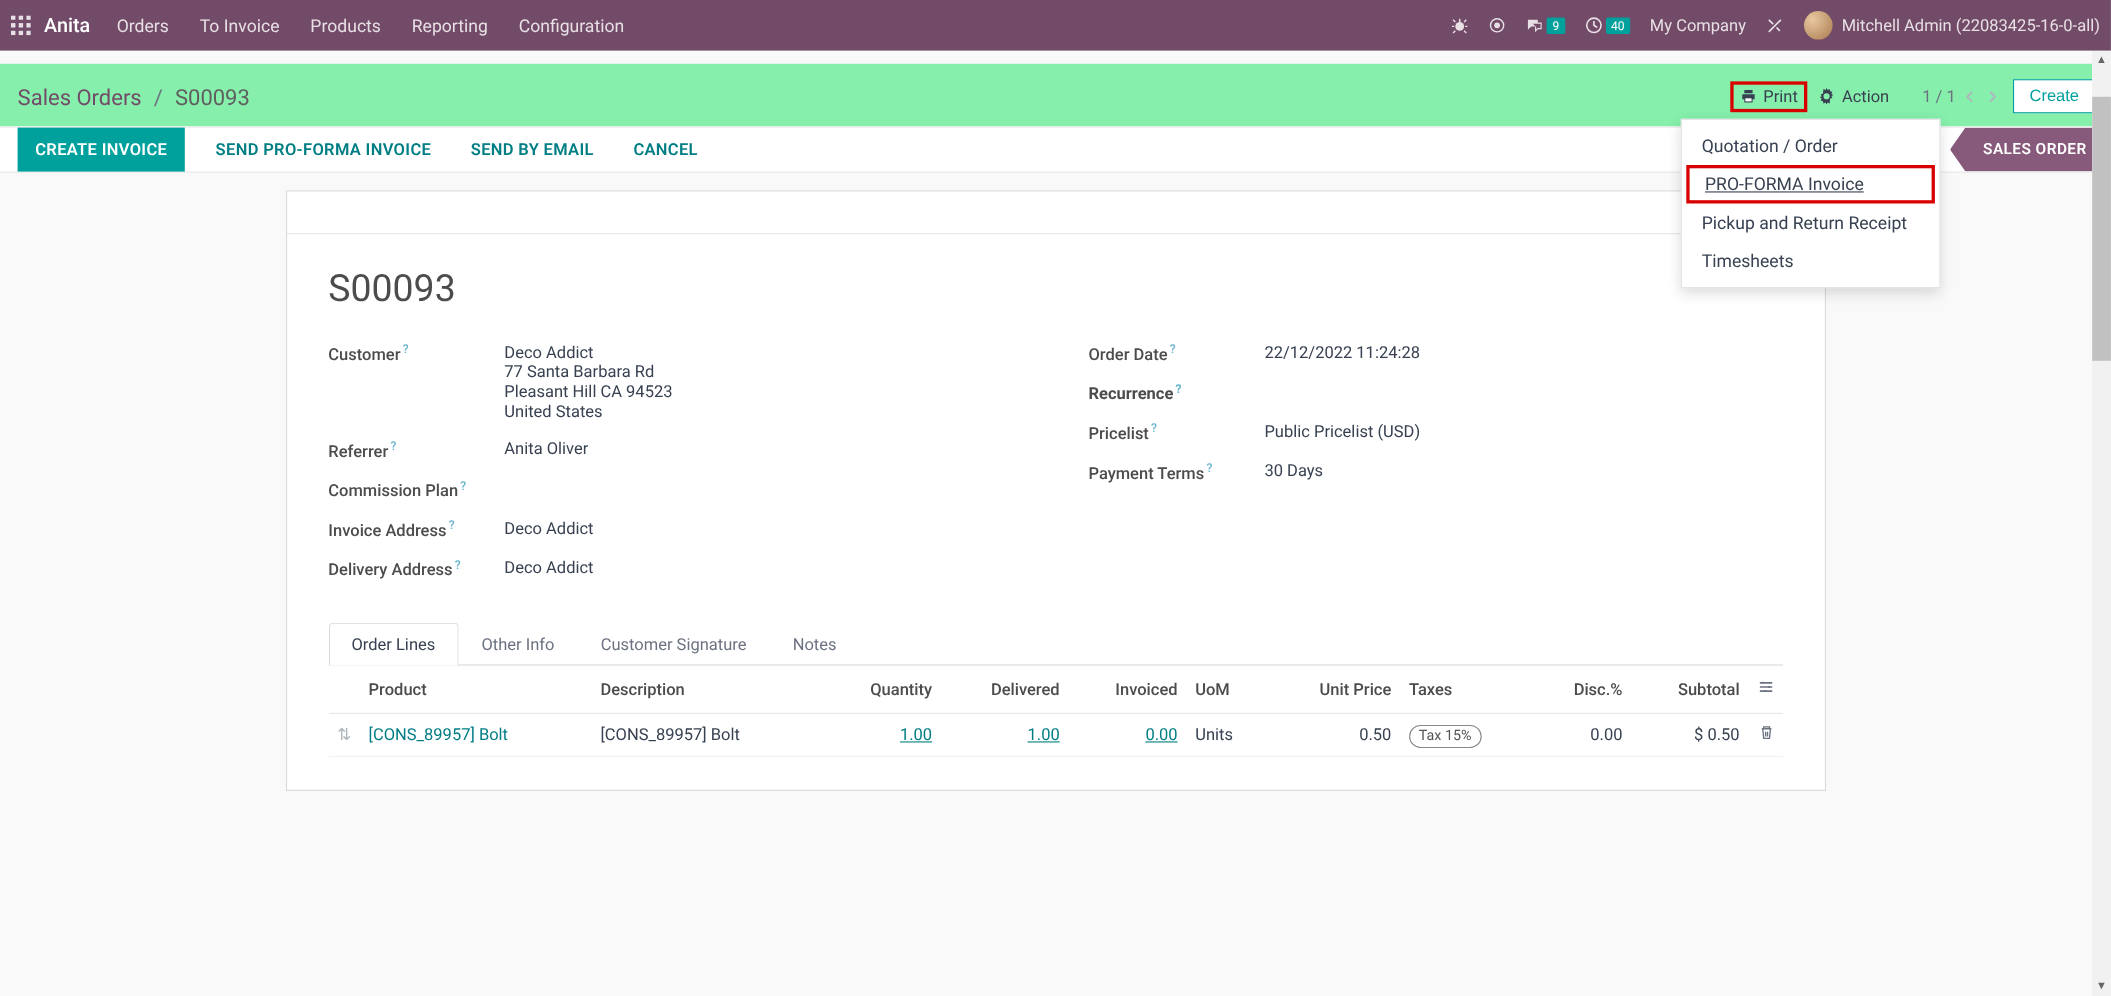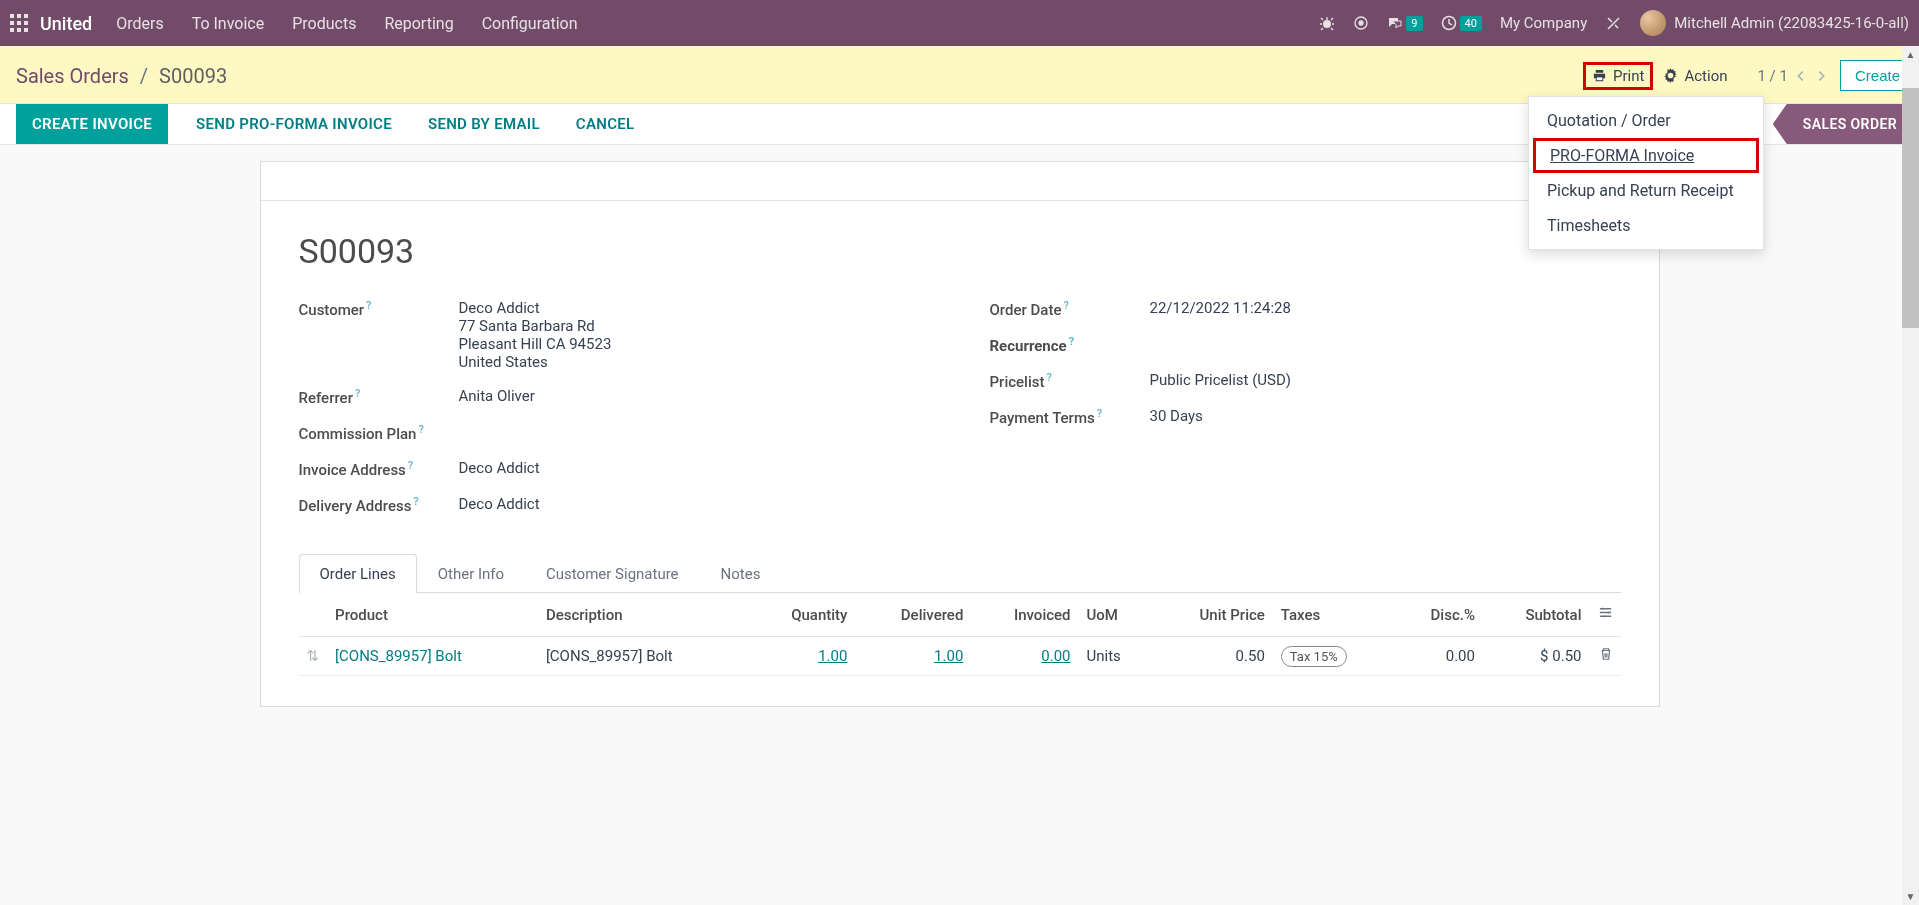--- a/index.html
+++ b/index.html
@@ -10,21 +10,21 @@
 .topnav .brand { font-size: 18px; font-weight: 500; margin-right: 24px; }
 .topnav .menu { display: flex; gap: 28px; }
 .topnav .menu a { color: #e8e0e5; text-decoration: none; font-size: 16px; cursor: pointer; }
 .topnav .spacer { flex: 1; }
 .topnav .right { display: flex; align-items: center; gap: 18px; }
 .topnav .right .ico { cursor: pointer; display: inline-flex; align-items: center; color: #e8e0e5; }
 .topnav .badge { background: #00A09D; color: #fff; font-size: 11px; padding: 1px 5px; border-radius: 2px; margin-left: 3px; }
 .topnav .avatar { width: 26px; height: 26px; border-radius: 50%; background: radial-gradient(circle at 30% 30%, #e9c7a0, #a87b4f); display:inline-block; }
 .topnav .user { display: flex; align-items: center; gap: 8px; font-size: 15px; color:#e8e0e5; }
 
-.controlbar { background: #fef9c3; display: flex; align-items: center; padding: 14px 4px 12px 16px; position: relative; }
+.controlbar { background: #86efac; display: flex; align-items: center; padding: 14px 14px 12px 16px; position: relative; margin-top: 12px; }
 .breadcrumb { font-size: 20px; color: #6b7280; }
 .breadcrumb a { color: #714B67; text-decoration: none; }
 .breadcrumb .sep { margin: 0 6px; color:#6b7280; }
 .breadcrumb .cur { color: #5f5f5f; }
 .controlbar .spacer { flex: 1; }
 .ctrl-btn { display: inline-flex; align-items: center; gap: 6px; padding: 6px 10px; color: #374151; cursor: pointer; font-size: 15px; }
 .ctrl-btn svg { width:15px; height:15px; }
 .pager { color:#6b7280; font-size:15px; margin: 0 6px; }
 .pager-arrows { display:inline-flex; gap:6px; color:#adb5bd; }
 .create-btn { border: 1px solid #00A09D; color: #00A09D; padding: 6px 14px; font-size: 15px; cursor: pointer; background:#fff; margin-left: 12px; }
@@ -87,21 +87,21 @@
       <rect width="4" height="4"></rect>
       <rect x="7" width="4" height="4"></rect>
       <rect x="14" width="4" height="4"></rect>
       <rect y="7" width="4" height="4"></rect>
       <rect x="7" y="7" width="4" height="4"></rect>
       <rect x="14" y="7" width="4" height="4"></rect>
       <rect y="14" width="4" height="4"></rect>
       <rect x="7" y="14" width="4" height="4"></rect>
       <rect x="14" y="14" width="4" height="4"></rect>
     </svg>
-  <span class="brand">United</span>
+  <span class="brand">Anita</span>
   <div class="menu">
     <a>Orders</a>
     <a>To Invoice</a>
     <a>Products</a>
     <a>Reporting</a>
     <a>Configuration</a>
   </div>
   <div class="spacer"></div>
   <div class="right">
     <span class="ico">

